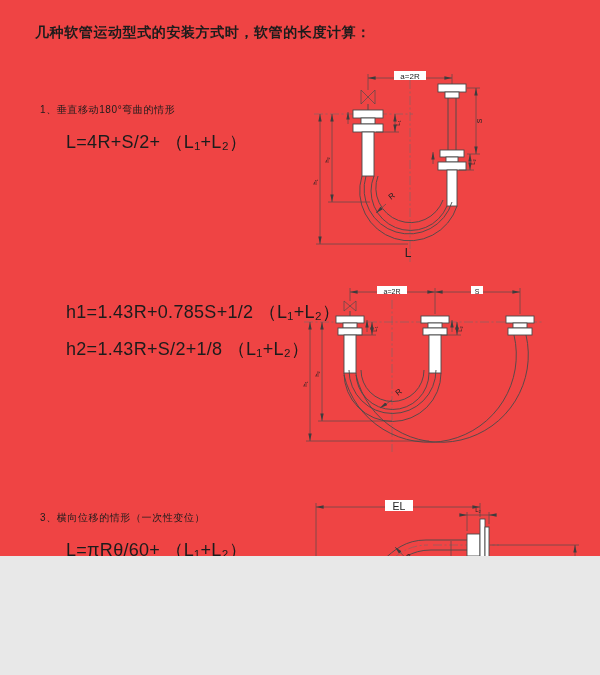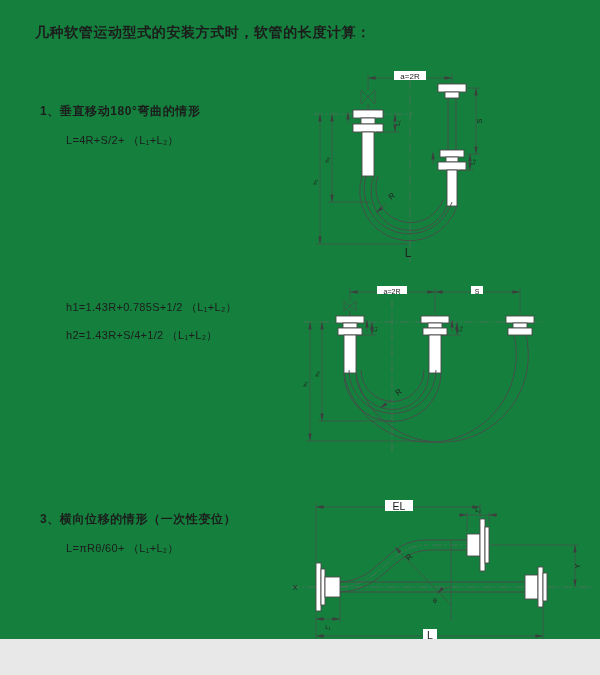--- a/index.html
+++ b/index.html
@@ -1,28 +1,28 @@
 <!DOCTYPE html>
 <html><head>
 <meta charset="utf-8">
 <style>
   html,body{margin:0;padding:0;background:#e8e8e8;}
   .page{
-    position:relative;width:600px;height:639px;background:#15803d;overflow:hidden;
+    position:relative;width:600px;height:556px;background:#ef4444;overflow:hidden;
     font-family:"Liberation Sans","DejaVu Sans",sans-serif;color:#1c1c1c;
   }
   .title{
     position:absolute;left:35px;top:24px;font-size:14px;font-weight:bold;letter-spacing:.6px;
   }
   .sec-text{position:absolute;}
   .s1{left:40px;top:103px;}
   .s2{left:40px;top:300px;}
   .s3{left:40px;top:511px;}
-  .heading{font-size:12px;font-weight:bold;letter-spacing:.6px;margin-bottom:13px;white-space:nowrap;}
-  .formula{font-size:11px;margin-left:26px;margin-bottom:13px;letter-spacing:.3px;white-space:nowrap;}
+  .heading{font-size:10px;font-weight:normal;letter-spacing:.6px;margin-bottom:13px;white-space:nowrap;}
+  .formula{font-size:18px;margin-left:26px;margin-bottom:13px;letter-spacing:.3px;white-space:nowrap;}
   .dia{position:absolute;}
   .d1{left:300px;top:64px;}
   .d2{left:292px;top:280px;}
   .d3{left:283px;top:495px;}
   svg{display:block;}
   .ln{stroke:#4a4a4a;stroke-width:.9;fill:none;}
   .thin{stroke:#4a4a4a;stroke-width:.65;fill:none;}
   .cl{stroke:#6a6a6a;stroke-width:.55;fill:none;stroke-dasharray:9 2.5 2 2.5;}
   .dim{stroke:#4a4a4a;stroke-width:.65;fill:none;}
   .fit{fill:#ffffff;stroke:#4a4a4a;stroke-width:.9;}
@@ -48,21 +48,21 @@
 
   <div class="title">几种软管运动型式的安装方式时，软管的长度计算：</div>
 
   <div class="sec-text s1">
     <div class="heading">1、垂直移动180°弯曲的情形</div>
     <div class="formula">L=4R+S/2+ （L₁+L₂）</div>
   </div>
 
   <div class="sec-text s2">
     <div class="formula">h1=1.43R+0.785S+1/2 （L₁+L₂）</div>
-    <div class="formula">h2=1.43R+S/4+1/2 （L₁+L₂）</div>
+    <div class="formula">h2=1.43R+S/2+1/8 （L₁+L₂）</div>
   </div>
 
   <div class="sec-text s3">
     <div class="heading">3、横向位移的情形（一次性变位）</div>
     <div class="formula">L=πRθ/60+ （L₁+L₂）</div>
   </div>
 
   <div class="dia d1">
     <svg width="295" height="204" viewBox="0 0 295 204">
       <g>

